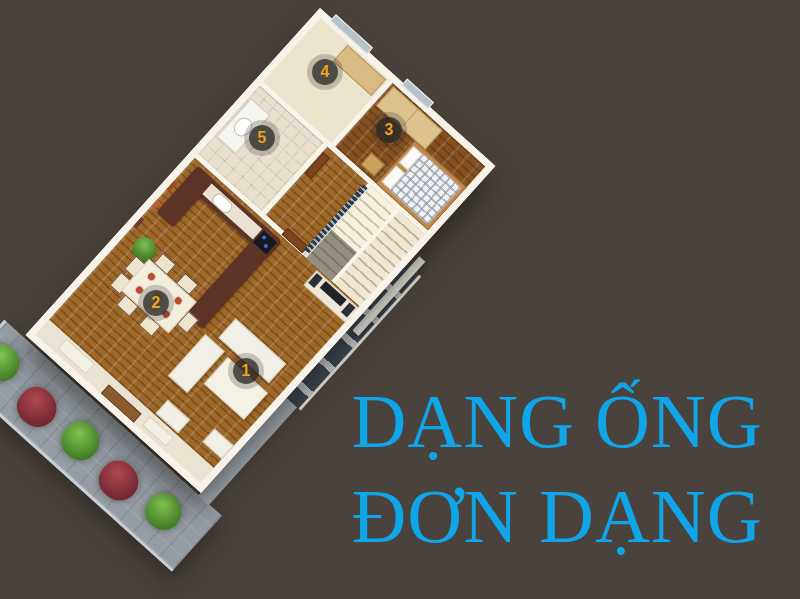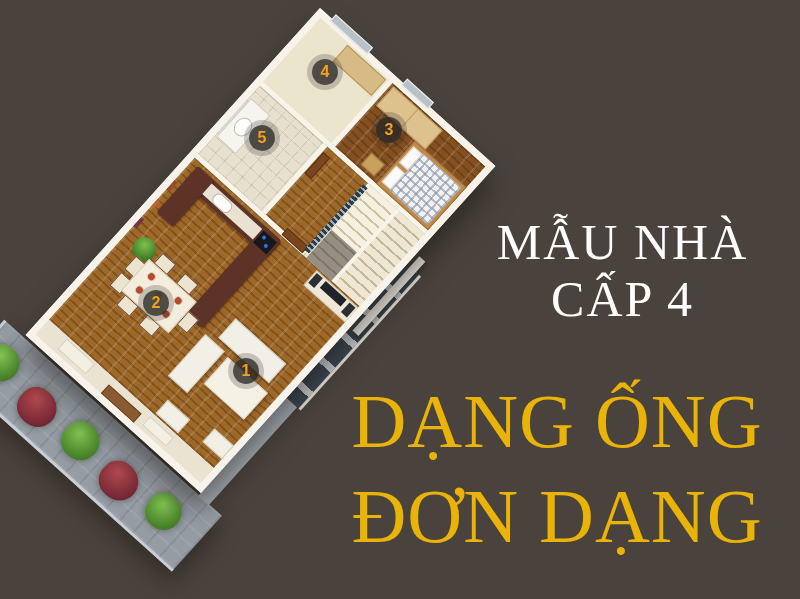--- a/index.html
+++ b/index.html
@@ -117,21 +117,21 @@
          display:flex;align-items:center;justify-content:center;
          color:#f2a21e;font:bold 16px "Liberation Sans","DejaVu Sans",sans-serif;
          transform:translate(-50%,-50%);}
 
   
   .title{position:absolute;left:450px;top:214px;width:345px;text-align:center;z-index:40;
          font-family:"Liberation Serif","DejaVu Serif",serif;
          font-size:50px;line-height:1.14;letter-spacing:2px;color:#ffffff;}
   .subtitle{position:absolute;left:318px;top:374px;width:478px;text-align:center;z-index:40;
             font-family:"Liberation Serif","DejaVu Serif",serif;
-            font-size:76px;line-height:1.25;letter-spacing:1px;color:#eab308;}
+            font-size:76px;line-height:1.25;letter-spacing:1px;color:#0ea5e9;}
 </style>
 </head>
 <body>
 
 <div class="stage">
 
   <div class="scene">
 
     <div class="path">
       <div class="bush" style="left:6px;top:16px;width:36px;height:36px;"></div>
@@ -246,22 +246,18 @@
   <div class="badge" style="left:389px;top:130px;">
       <span>3</span>
     </div>
   <div class="badge" style="left:325px;top:72px;">
       <span>4</span>
     </div>
   <div class="badge" style="left:262px;top:138px;">
       <span>5</span>
     </div>
 
-  <div class="title">
-    <div>MẪU NHÀ</div>
-    <div>CẤP 4</div>
-  </div>
   <div class="subtitle">
     <div>DẠNG ỐNG</div>
     <div>ĐƠN DẠNG</div>
   </div>
 
 </div>
 
 </body></html>

